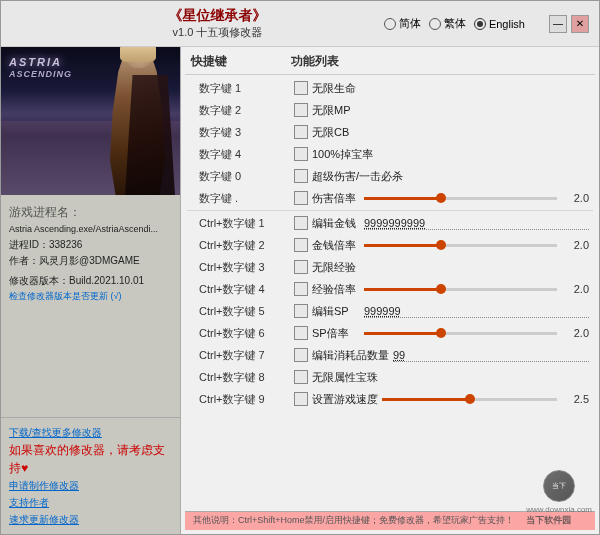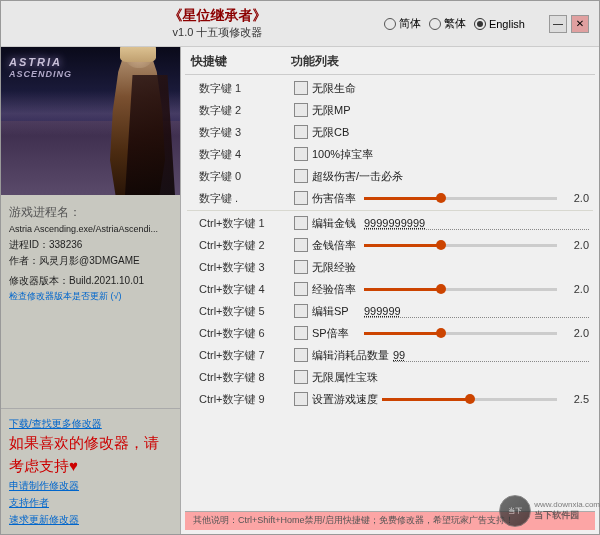--- a/index.html
+++ b/index.html
@@ -180,21 +180,21 @@
     .game-link {
       color: #0066cc;
       text-decoration: underline;
       display: block;
       line-height: 1.7;
       cursor: pointer;
     }
 
     .heart-text {
       color: #cc0000;
-      font-size: 15px;
+      font-size: 12px;
       line-height: 1.5;
     }
 
     
     .right-panel {
       flex: 1;
       background: #f0f0f0;
       display: flex;
       flex-direction: column;
       padding: 4px;
@@ -532,21 +532,21 @@
         </div>
 
       <div class="footer">
         <span style="font-size:9px;color:#555;line-height:1.3;">其他说明：Ctrl+Shift+Home禁用/启用快捷键；免费修改器，希望玩家广告支持！</span>
       </div>
     </div>
 
   </div>
 </div>
 
-<div style="position:fixed;bottom:8px;right:0;display:flex;align-items:center;gap:3px;opacity:0.75;z-index:100;">
+<div style="position:fixed;bottom:8px;right:8px;display:flex;align-items:center;gap:3px;opacity:0.75;z-index:100;flex-direction:column;">
   <div style="width:32px;height:32px;border-radius:50%;background:linear-gradient(135deg,#444,#222);display:flex;align-items:center;justify-content:center;border:1px solid #666;">
     <span style="color:#ddd;font-size:7px;text-align:center;line-height:1.2;">当下</span>
   </div>
   <div style="display:flex;flex-direction:column;">
     <span style="font-size:8px;color:#555;">www.downxia.com</span>
     <span style="font-size:9px;color:#444;font-weight:bold;">当下软件园</span>
   </div>
 </div>
 
 </body></html>

